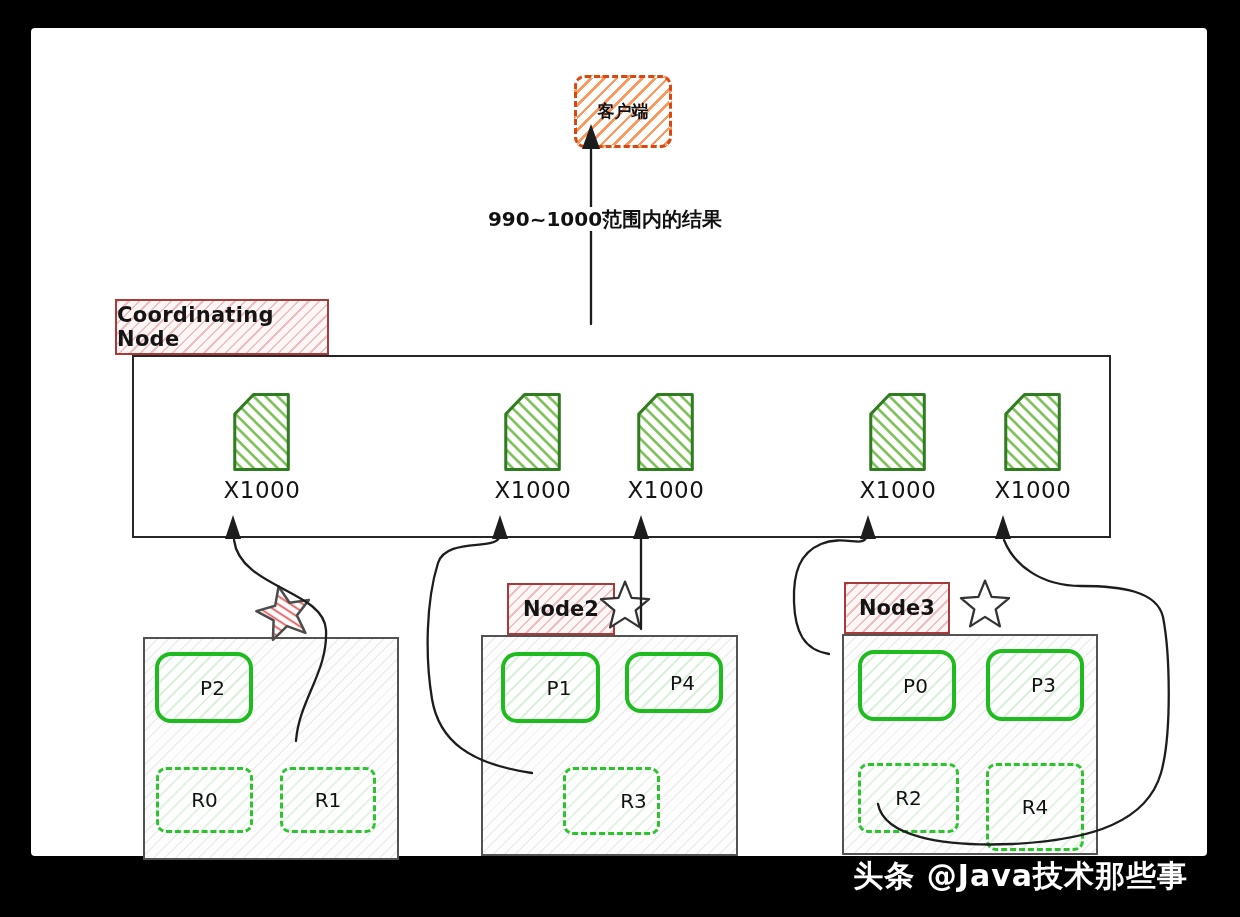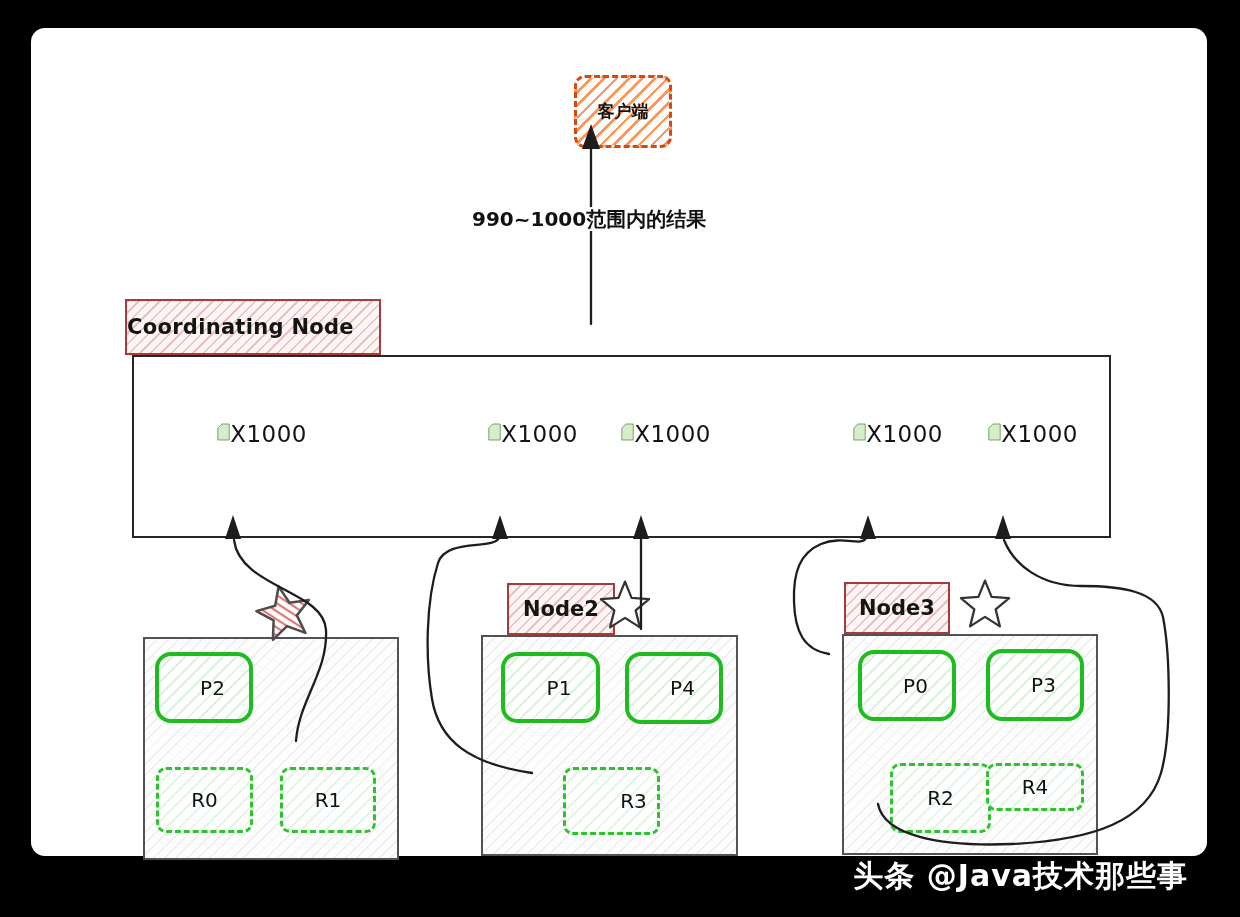--- a/index.html
+++ b/index.html
@@ -1,41 +1,41 @@
 <!DOCTYPE html>
 <html><head>
 <meta charset="utf-8">
 <style>
   html,body{margin:0;padding:0;background:#000;}
   .frame{position:relative;width:1240px;height:917px;background:#000;overflow:hidden;
          font-family:"DejaVu Sans","Liberation Sans",sans-serif;}
   .canvas{position:absolute;left:31px;top:28px;width:1176px;height:828px;background:#ffffff;
-          border-radius:14px;}
+          border-radius:4px;}
 
   
   .client-box{position:absolute;left:543px;top:47px;width:98px;height:73px;border:3px dashed #d9480f;
     border-radius:11px;background-color:#fff;box-sizing:border-box;
     background-image:repeating-linear-gradient(135deg, rgba(255,126,52,0.8) 0 2.6px, transparent 2.6px 9px);
     display:flex;align-items:center;justify-content:center;}
   .client-box span{font-size:17px;font-weight:600;color:#111;background:rgba(255,255,255,0.0);}
 
   
-  .arrow-label{position:absolute;left:470px;top:206px;width:270px;text-align:left;
+  .arrow-label{position:absolute;left:470px;top:206px;width:270px;text-align:center;
     font-size:20px;font-weight:600;color:#111;z-index:3;}
   .arrow-label span{background:#fff;padding:0 2px;}
 
   
-  .coord-label{position:absolute;left:94px;top:271px;width:256px;height:56px;box-sizing:border-box;
+  .coord-label{position:absolute;left:84px;top:271px;width:214px;height:56px;box-sizing:border-box;
     border:2.2px solid #a83a3a;background-color:#fdf6f6;
     background-image:repeating-linear-gradient(135deg, rgba(214,86,86,0.35) 0 1.7px, transparent 1.7px 7.5px);
-    display:flex;align-items:center;z-index:1;}
+    display:flex;align-items:center;justify-content:center;z-index:1;}
   .coord-label span{font-size:21px;font-weight:600;color:#141414;letter-spacing:0.3px;}
   .coord-box{position:absolute;left:101px;top:327px;width:979px;height:183px;box-sizing:border-box;
     border:2.4px solid #262626;background:#fff;}
-  .result-item{position:absolute;top:34px;width:90px;display:flex;
+  .result-item{position:absolute;top:34px;width:90px;display:flex;flex-direction:column;
     align-items:center;}
   .result-item .xlabel{margin-top:4px;font-size:23px;color:#141414;letter-spacing:0.5px;}
   .ri0{left:83px;} .ri1{left:354px;} .ri2{left:487px;} .ri3{left:719px;} .ri4{left:854px;}
   .doc-svg{width:62px;height:82px;display:block;}
 
   
   .node-label{position:absolute;box-sizing:border-box;border:2.2px solid #a83a3a;background-color:#fdf6f6;
     background-image:repeating-linear-gradient(135deg, rgba(214,86,86,0.35) 0 1.7px, transparent 1.7px 7.5px);
     display:flex;align-items:center;justify-content:center;z-index:1;}
   .node-label span{font-size:21px;font-weight:600;color:#141414;}
@@ -53,27 +53,27 @@
   .shard.primary{border:4px solid #1ebc1e;border-radius:16px;
     background-image:repeating-linear-gradient(135deg, rgba(110,200,110,0.25) 0 2px, transparent 2px 9px);padding-left:17px;}
   .shard.replica{border:3px dashed #2cc42c;border-radius:10px;
     background-image:repeating-linear-gradient(135deg, rgba(110,200,110,0.18) 0 2px, transparent 2px 9px);}
   
   .sP2{left:10px;top:13px;width:98px;height:71px;}
   .sR0{left:11px;top:128px;width:97px;height:66px;}
   .sR1{left:135px;top:128px;width:96px;height:66px;}
   
   .sP1{left:18px;top:15px;width:99px;height:71px;}
-  .sP4{left:142px;top:15px;width:98px;height:72px;}
+  .sP4{left:142px;top:15px;width:98px;height:61px;}
   .sR3{left:80px;top:130px;width:97px;height:68px;padding-left:44px;}
   
   .sP0{left:14px;top:14px;width:98px;height:71px;}
   .sP3{left:142px;top:13px;width:98px;height:72px;}
-  .sR2{left:14px;top:127px;width:101px;height:70px;margin-left:32px;}
-  .sR4{left:142px;top:127px;width:98px;height:48px;}
+  .sR2{left:14px;top:127px;width:101px;height:70px;}
+  .sR4{left:142px;top:127px;width:98px;height:88px;}
 
   .star-svg{position:absolute;z-index:1;}
   .st1{left:224px;top:555px;width:58px;height:58px;transform:rotate(-12deg);}
   .st2{left:568px;top:551px;width:52px;height:52px;}
   .st3{left:928px;top:550px;width:52px;height:52px;}
 
   .overlay{position:absolute;left:0;top:0;width:1240px;height:917px;z-index:2;pointer-events:none;}
 
   .watermark{position:absolute;right:52px;top:856px;color:#fff;font-size:30px;font-weight:bold;
     letter-spacing:1px;white-space:nowrap;}

